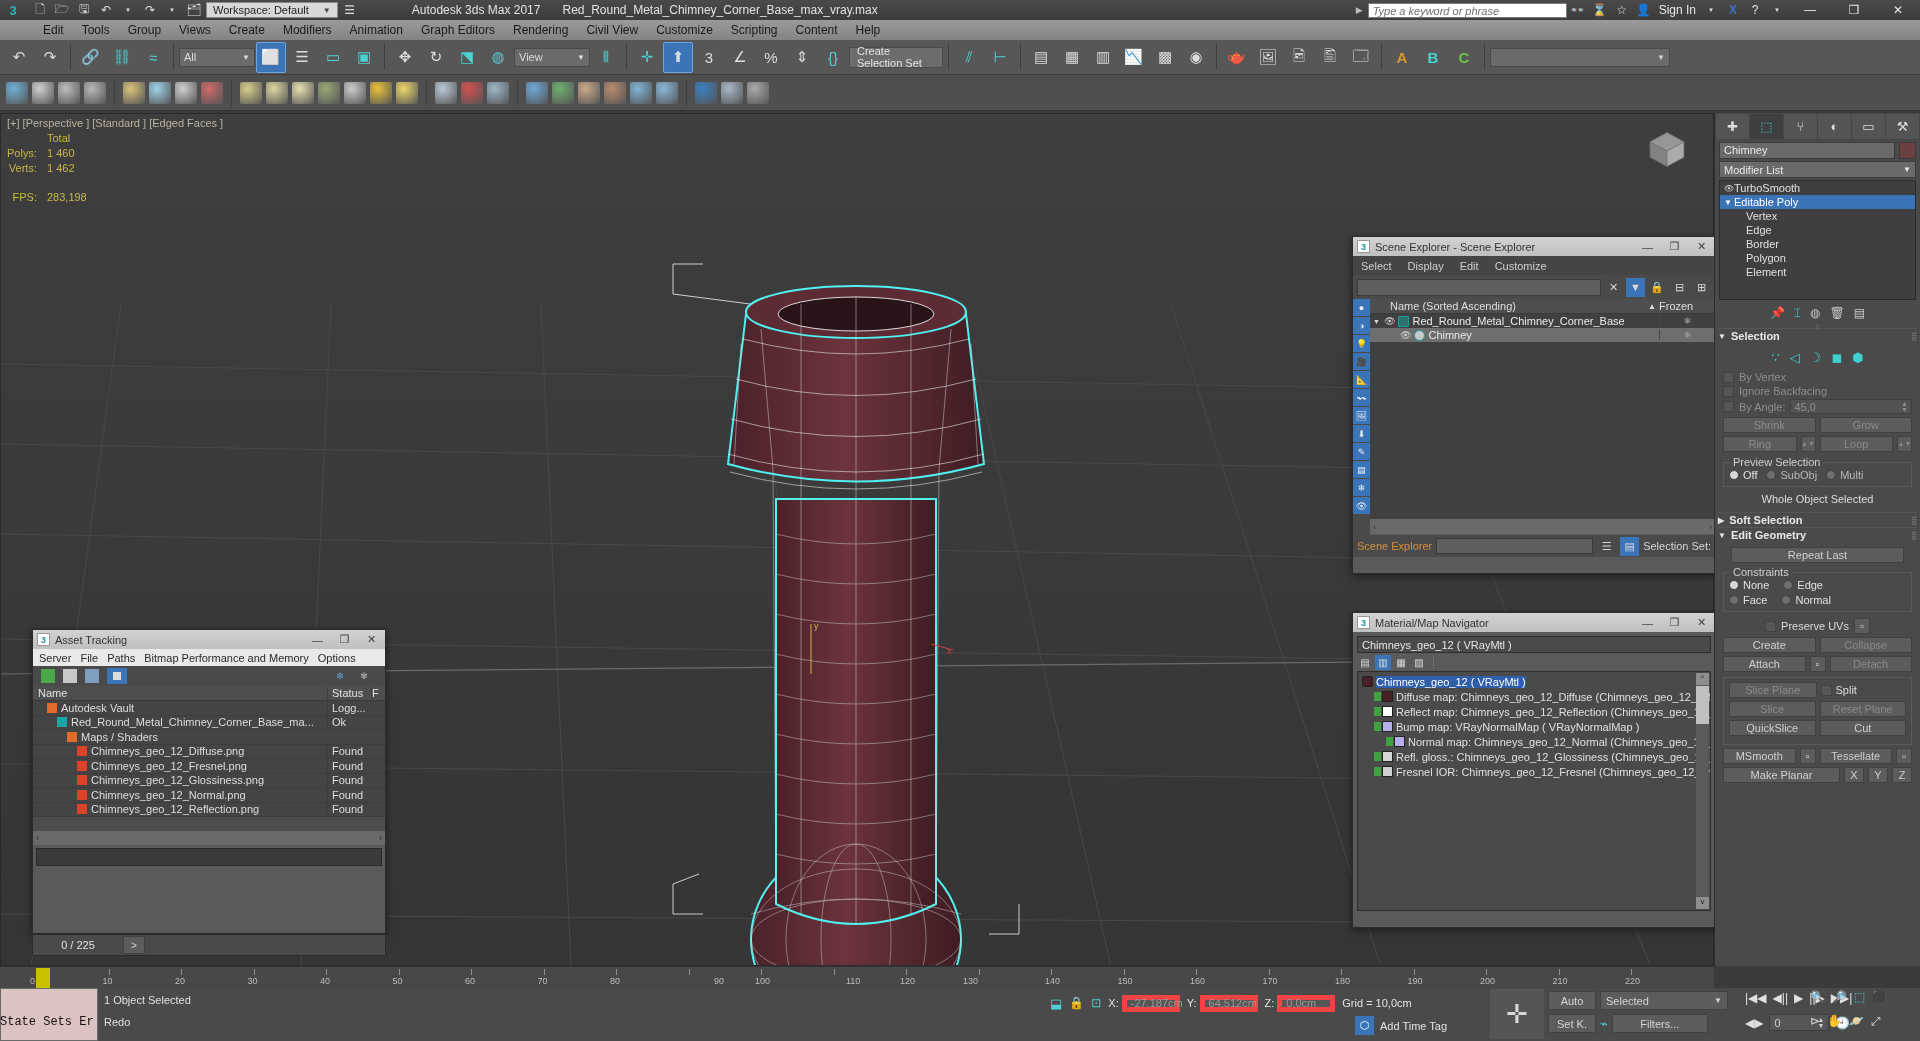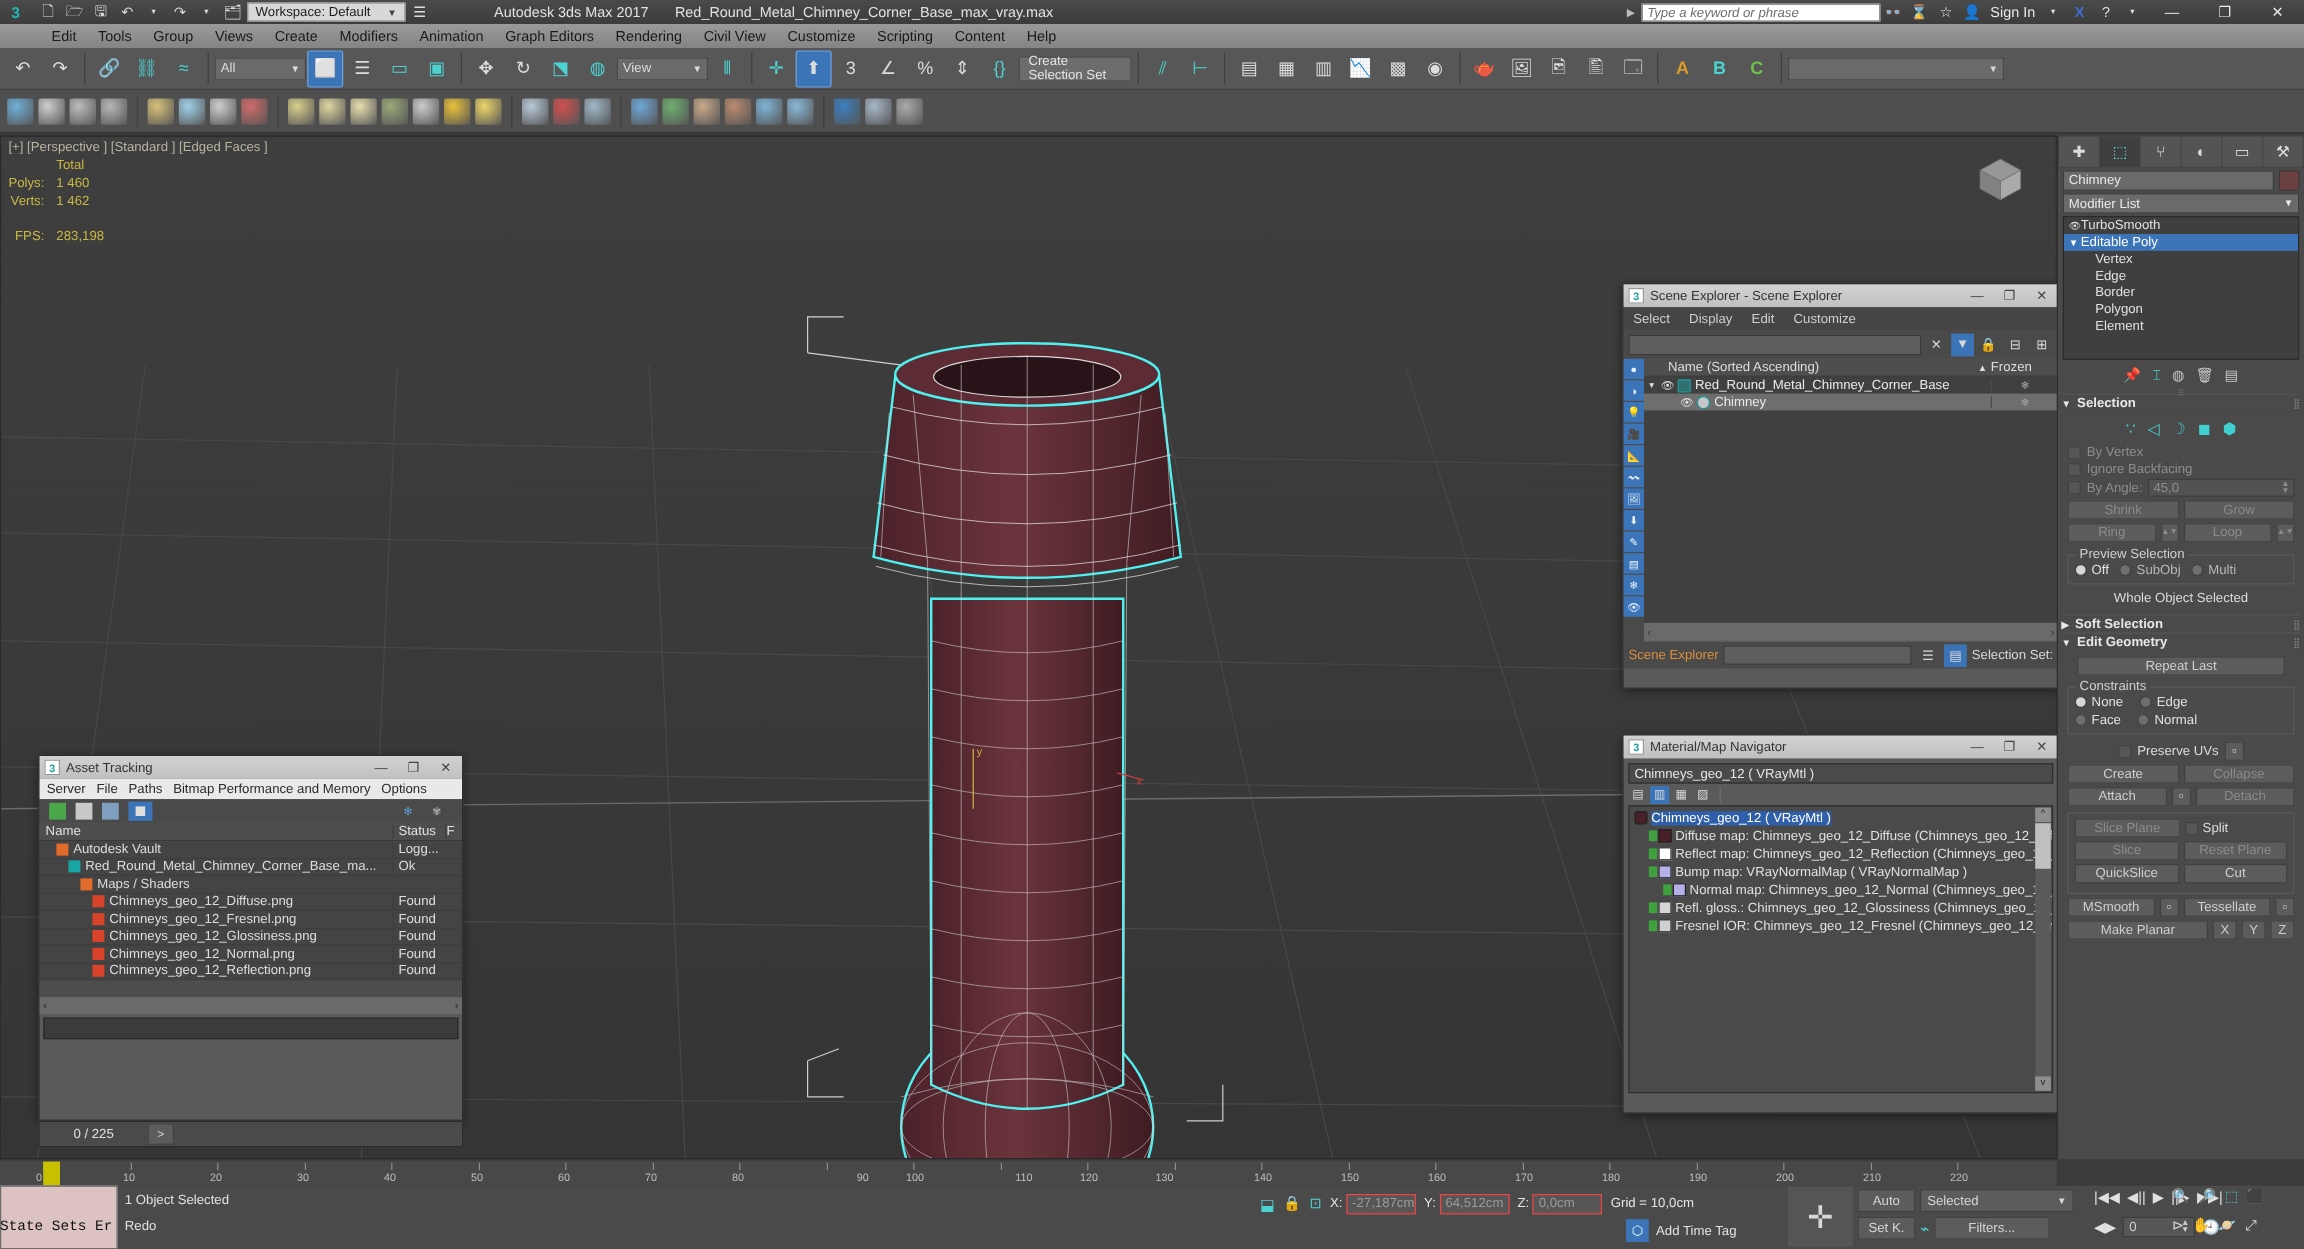--- a/index.html
+++ b/index.html
@@ -199,21 +199,21 @@
      background:#4a4a4a; }
   .sb-pink{ position:absolute; left:0; top:0; width:98px; height:53px; background:#ddc2c2;
      border:1px solid #6a6a6a;}
   .sb-ss{ position:absolute; left:0; top:27px; color:#111; font-size:12px;
      font-family:"Liberation Mono", monospace; }
   .sb-msg{ position:absolute; left:104px; top:6px; color:#e0e0e0; font-size:11px;}
   .sb-msg2{ position:absolute; left:104px; top:28px; color:#e0e0e0; font-size:11px;}
   .sb-coords{ position:absolute; left:1050px; top:3px; height:24px;
      display:flex; align-items:center; gap:7px; }
   .coord{ display:flex; align-items:center; gap:3px; font-size:11px; color:#e4e4e4;}
-  .coord .cbox{ width:58px;height:17px; background:#565656; border:1px solid #ef4444;
+  .coord .cbox{ width:58px;height:17px; background:#565656; border:5px solid #ef4444;
      color:#9a9a9a; font-size:11px; display:flex;align-items:center;padding:0 4px;}
   .sb-grid{ color:#e4e4e4; font-size:11px; }
   .sb-timetag{ position:absolute; left:1355px; top:28px; display:flex; align-items:center;
      gap:6px; font-size:11px; color:#e2e2e2;}
   .tt-ico{ width:19px;height:19px; background:#3c74b8; display:flex;align-items:center;
      justify-content:center; color:#dff; font-size:11px;}
   .sb-key{ position:absolute; left:1490px; top:1px; width:54px; height:50px;
      background:#555; display:flex;align-items:center;justify-content:center;
      color:#d8d8d8; font-size:26px; }
   .sb-auto{ position:absolute; left:1548px; top:3px; }

